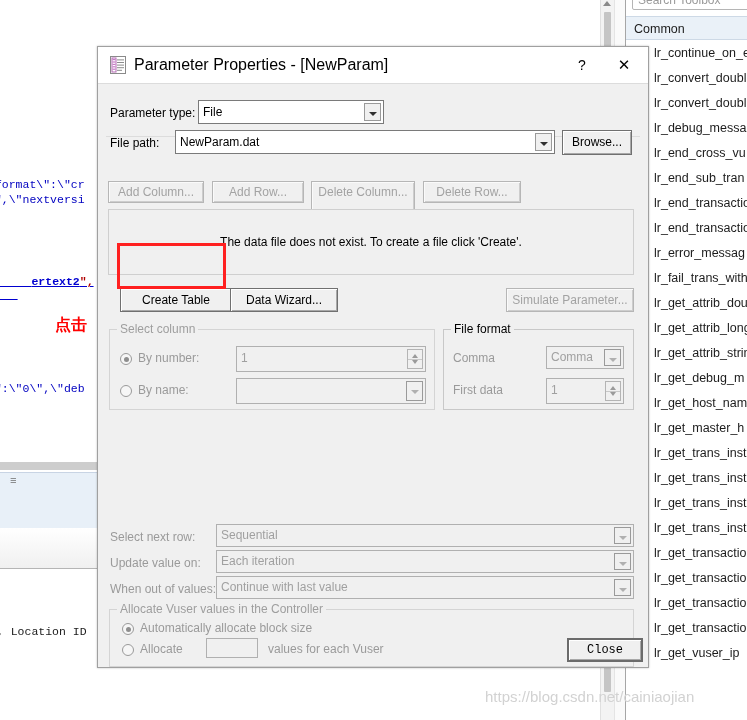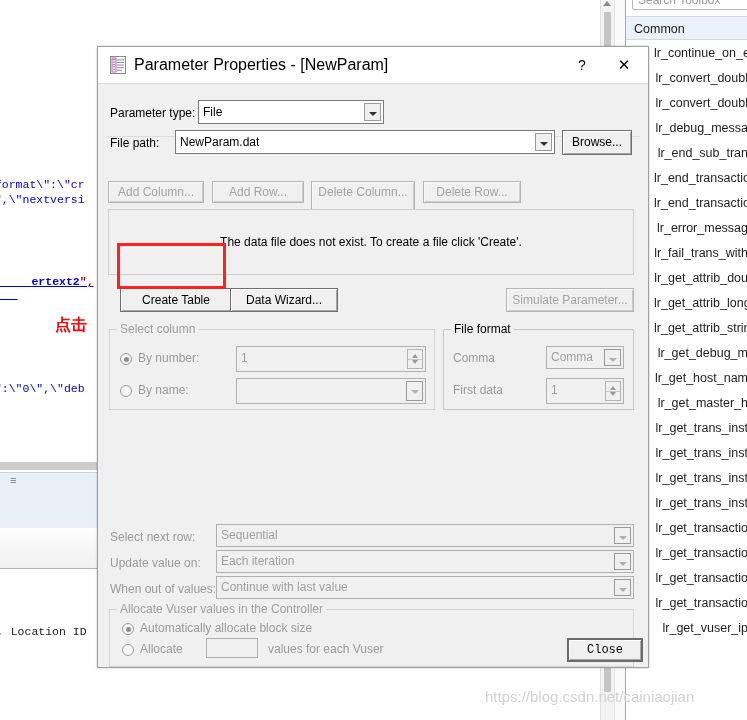--- a/index.html
+++ b/index.html
@@ -94,21 +94,21 @@
     border: 1px solid #b5b5b5; background: #fff;
     color: #9a9a9a; font-size: 12px; line-height: 22px; padding-left: 5px;
     box-sizing: border-box; border-radius: 2px;
   }
   .tb-header {
     position: absolute; left: 0; top: 16px; width: 122px; height: 24px;
     background: #eaf1f8; border-top: 1px solid #cdd9e6; border-bottom: 1px solid #cdd9e6;
     font-size: 12.5px; color: #1c1c1c; line-height: 24px; padding-left: 8px;
     box-sizing: border-box;
   }
-  .tb-list { position: absolute; left: 0; top: 41px; width: 122px; text-align: right; }
+  .tb-list { position: absolute; left: 0; top: 41px; width: 122px; }
   .tb-item {
     position: relative; height: 25px; line-height: 25px;
     font-size: 12.5px; color: #1c1c1c; padding-left: 28px;
     white-space: nowrap; overflow: hidden; box-sizing: border-box;
   }
   .tb-icon {
     position: absolute; left: 9px; top: 6px; width: 13px; height: 13px;
   }
   .watermark {
     position: absolute; left: 485px; top: 688px;
@@ -259,20 +259,21 @@
   <div class="editor-scroll2"></div>
 
   <div class="toolbox">
     <div class="tb-search">Search Toolbox</div>
     <div class="tb-header">Common</div>
     <div class="tb-list" id="toolbox-list">
         <div class="tb-item"><svg class="tb-icon" viewBox="0 0 13 13"></svg><span>lr_continue_on_e</span></div>
         <div class="tb-item"><svg class="tb-icon" viewBox="0 0 13 13"></svg><span>lr_convert_doubl</span></div>
         <div class="tb-item"><svg class="tb-icon" viewBox="0 0 13 13"></svg><span>lr_convert_doubl</span></div>
         <div class="tb-item"><svg class="tb-icon" viewBox="0 0 13 13"></svg><span>lr_debug_messa</span></div>
+        <div class="tb-item"><svg class="tb-icon" viewBox="0 0 13 13"></svg><span>lr_end_cross_vu</span></div>
         <div class="tb-item"><svg class="tb-icon" viewBox="0 0 13 13"></svg><span>lr_end_sub_tran</span></div>
         <div class="tb-item"><svg class="tb-icon" viewBox="0 0 13 13"></svg><span>lr_end_transactio</span></div>
         <div class="tb-item"><svg class="tb-icon" viewBox="0 0 13 13"></svg><span>lr_end_transactio</span></div>
         <div class="tb-item"><svg class="tb-icon" viewBox="0 0 13 13"></svg><span>lr_error_messag</span></div>
         <div class="tb-item"><svg class="tb-icon" viewBox="0 0 13 13"></svg><span>lr_fail_trans_with</span></div>
         <div class="tb-item"><svg class="tb-icon" viewBox="0 0 13 13"></svg><span>lr_get_attrib_dou</span></div>
         <div class="tb-item"><svg class="tb-icon" viewBox="0 0 13 13"></svg><span>lr_get_attrib_long</span></div>
         <div class="tb-item"><svg class="tb-icon" viewBox="0 0 13 13"></svg><span>lr_get_attrib_strin</span></div>
         <div class="tb-item"><svg class="tb-icon" viewBox="0 0 13 13"></svg><span>lr_get_debug_m</span></div>
         <div class="tb-item"><svg class="tb-icon" viewBox="0 0 13 13"></svg><span>lr_get_host_nam</span></div>

